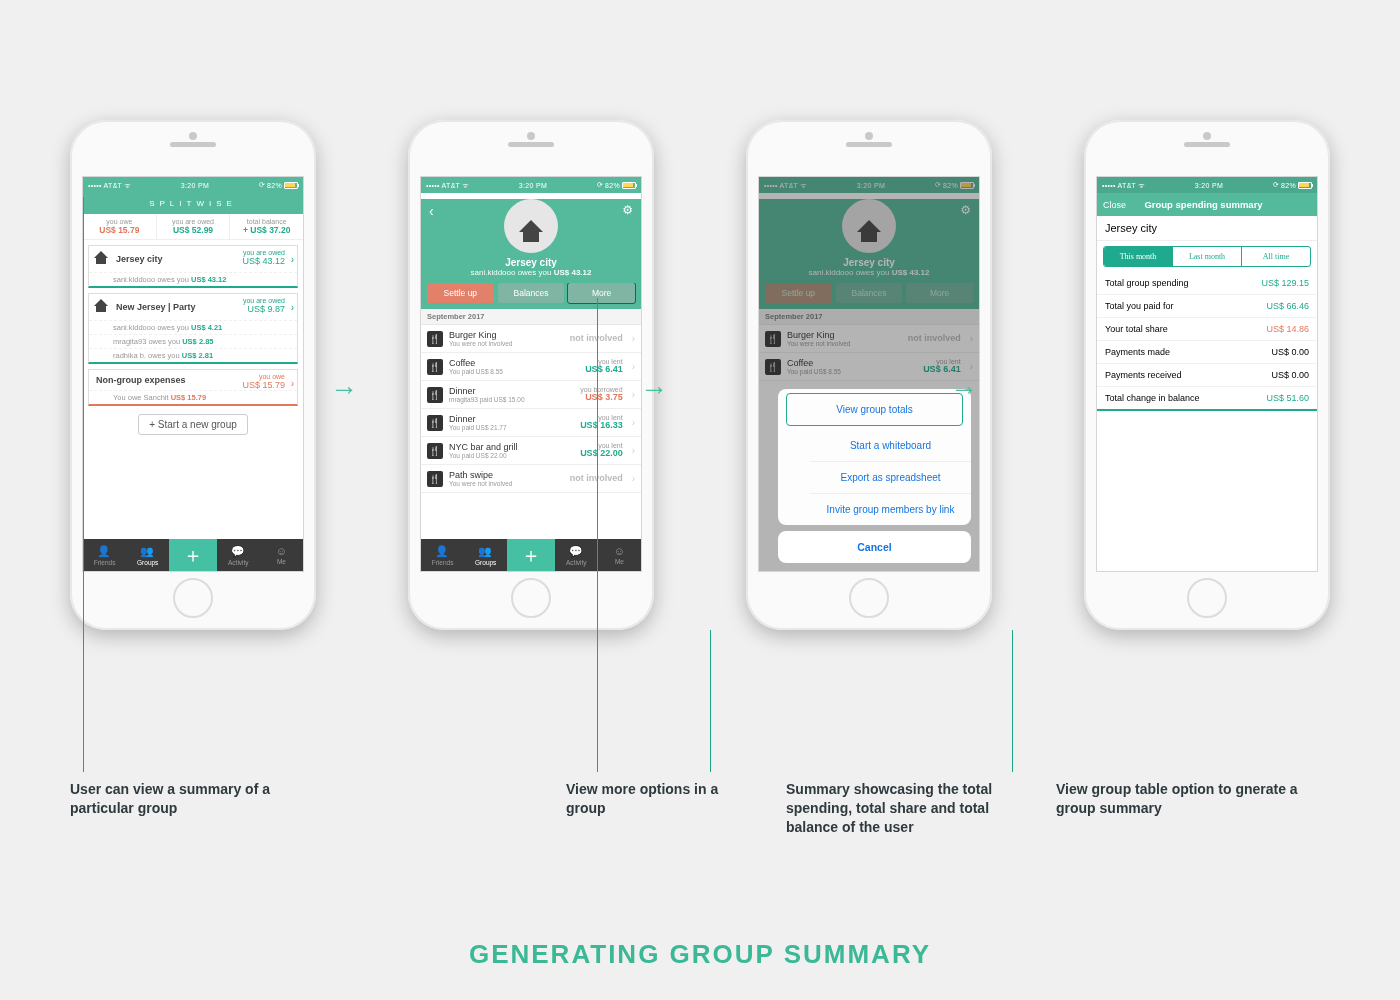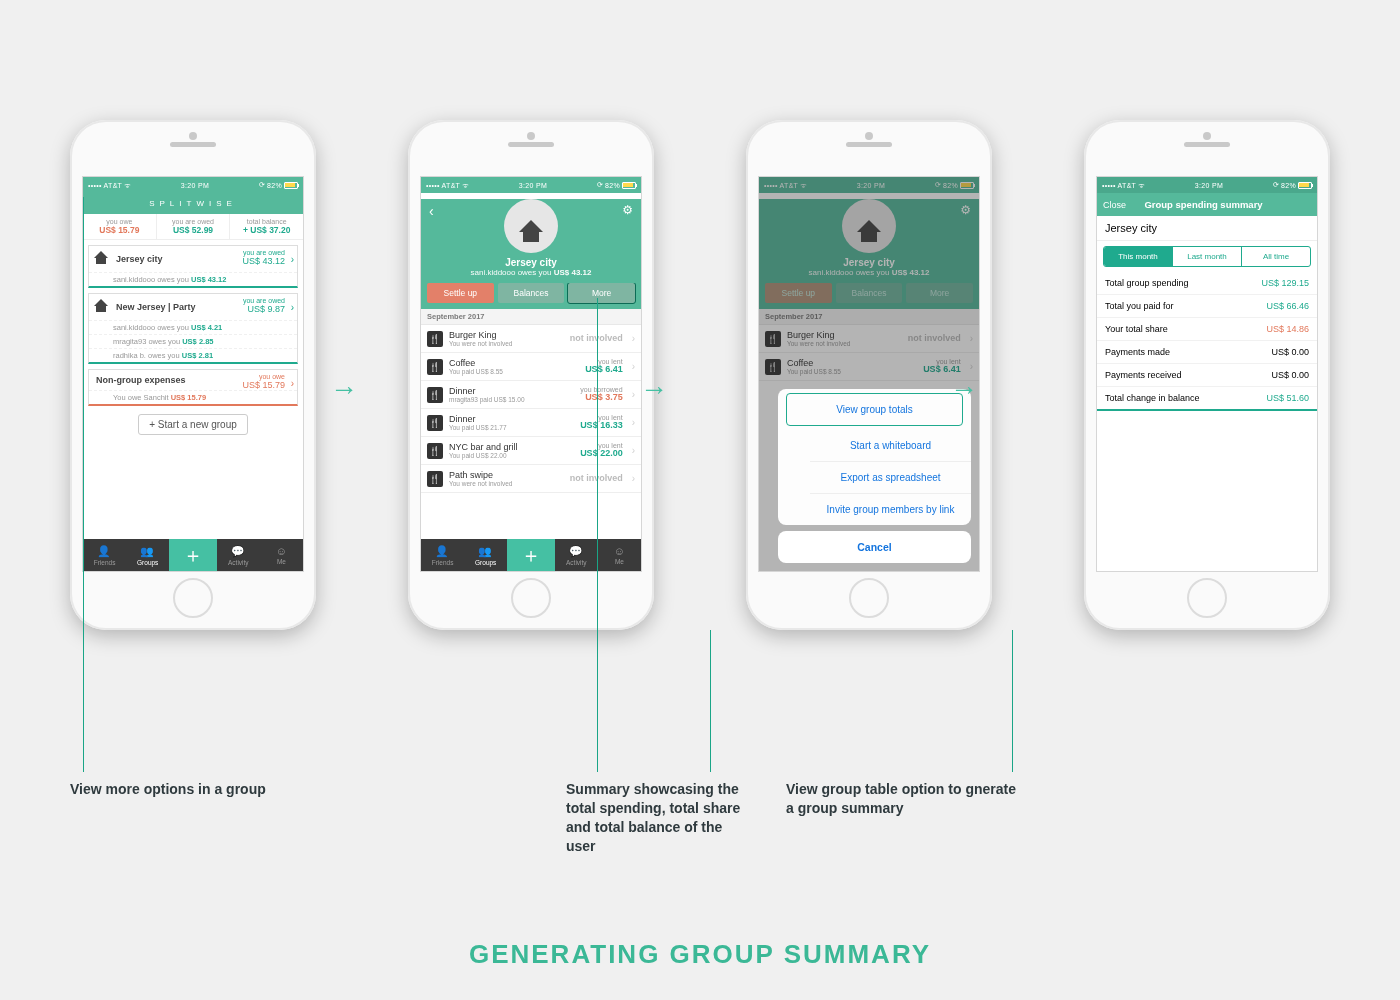--- a/index.html
+++ b/index.html
@@ -94,21 +94,21 @@
   .sheet .opt{ text-align:center; color:#1374de; font-size:10px; padding:10px 0; border-bottom:1px solid #eee;margin-left:32px;}
   .sheet .opt.hl{ border:1px solid #1faa8e; border-radius:4px; margin:4px 8px;}
   .sheet .opt:last-child{border-bottom:none;}
   .sheet .cancel{ background:#fff; border-radius:8px; text-align:center; color:#1374de; font-size:10.5px; font-weight:600; padding:10px 0;}
 
   
   .titlebar4{ background:#55b99b; color:#fff; display:flex; align-items:center; padding:6px; font-size:9px;}
   .titlebar4 .close{ font-size:9px; }
   .titlebar4 .tt{ flex:1; text-align:center; font-weight:600; font-size:9.5px; margin-left:-30px;}
   .city4{ font-size:11px; padding:6px 8px; border-bottom:1px solid #eee;}
-  .segrow{ display:flex; margin:5px 6px; border:1px solid #1faa8e; border-radius:3px; overflow:hidden;}
+  .segrow{ display:flex; margin:5px 6px; border:1px solid #1faa8e; border-radius:3px; overflow:hidden;font-family:Liberation Serif, serif;}
   .segrow .seg{ flex:1; text-align:center; font-size:8px; color:#1faa8e; padding:5px 0; border-right:1px solid #1faa8e;}
   .segrow .seg:last-child{border-right:none;}
   .segrow .seg.active{ background:#1faa8e; color:#fff;}
   .kv{ display:flex; justify-content:space-between; font-size:9px; padding:6px 8px; border-bottom:1px solid #f1f1f1;}
   .kv .v{font-weight:500;}
   .kv:last-of-type{ border-bottom:2px solid #1faa8e;}
 
   
   .arrow{ position:absolute; top:370px; font-size:28px; color:#45c0a3; font-weight:300;}
   .arrow::after{content:"\2192";}
@@ -488,19 +488,20 @@
   <div class="arrow" style="left:330px"></div>
   <div class="arrow" style="left:640px"></div>
   <div class="arrow" style="left:950px"></div>
 
   <div class="callout-line" style="left:83px;  top:197px; height:575px;"></div>
   <div class="callout-line" style="left:597px; top:298px; height:474px;"></div>
   <div class="callout-line" style="left:710px; top:630px; height:142px;"></div>
   <div class="callout-line" style="left:1012px;top:630px; height:142px;"></div>
 
   <div class="captions">
+    <div class="cap">User can view a summary of a particular group</div>
     <div class="cap">View more options in a group</div>
     <div class="cap">Summary showcasing the total spending, total share and total balance of the user</div>
     <div class="cap">View group table option to gnerate a group summary</div>
   </div>
 
   <div class="bigtitle">GENERATING GROUP SUMMARY</div>
 </div>
 
 </body></html>

